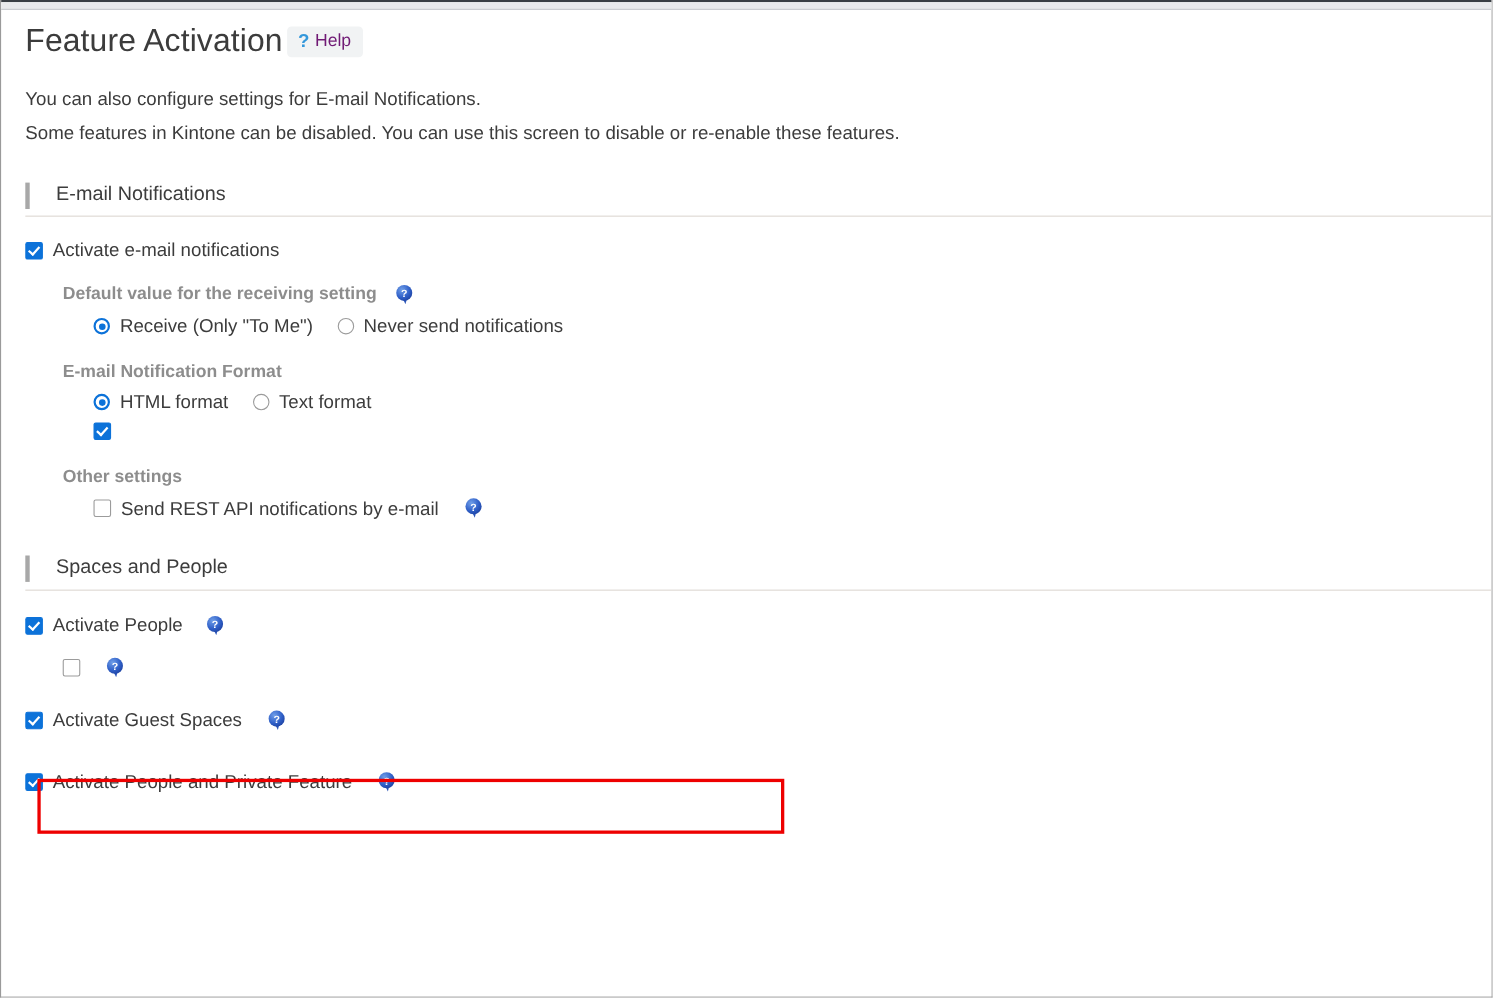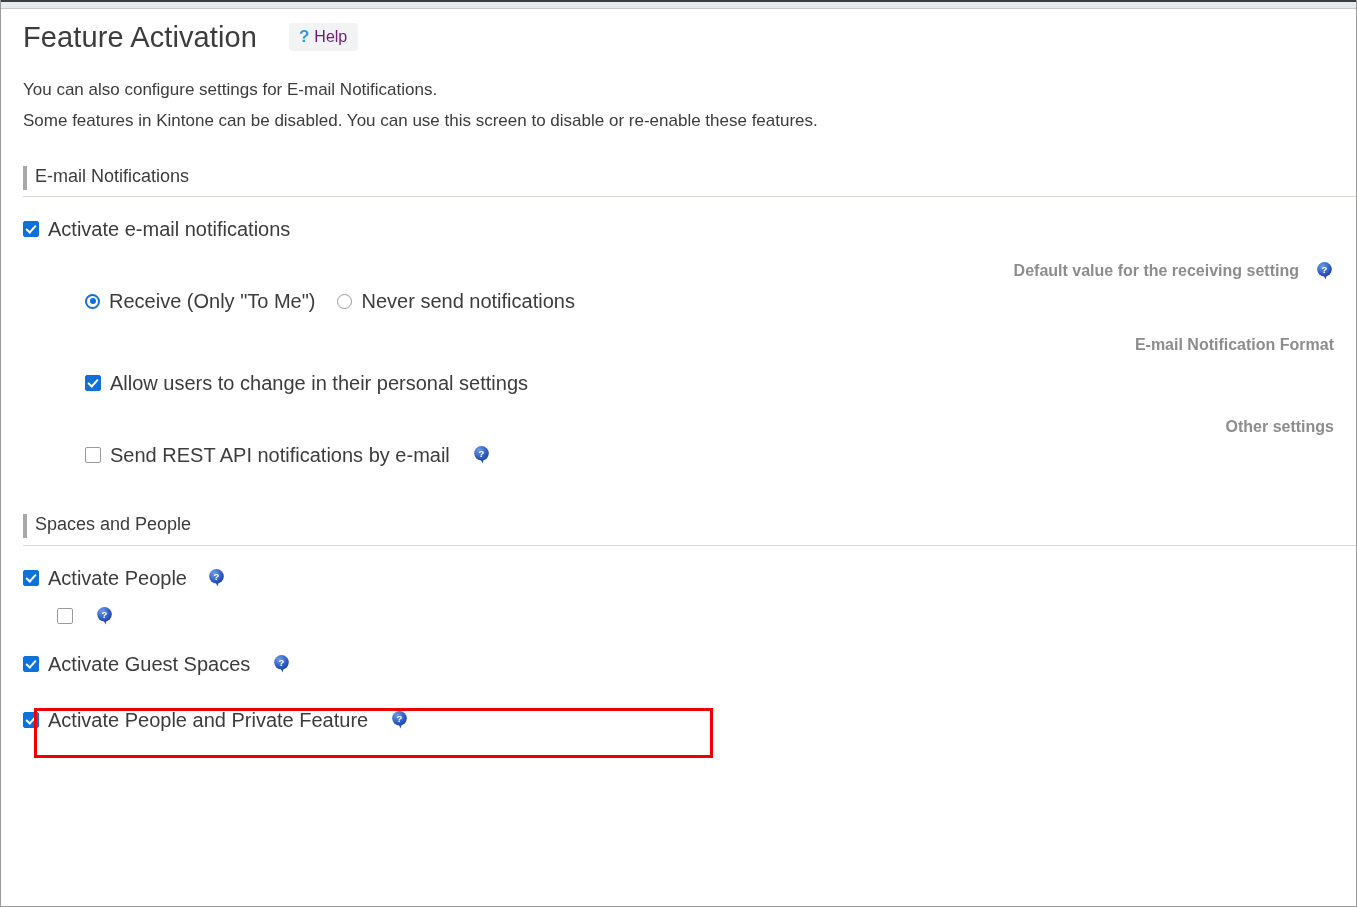--- a/index.html
+++ b/index.html
@@ -45,22 +45,22 @@
     left: 0;
     right: 0;
     bottom: 0;
     padding: 14px 22px 0 22px;
     box-sizing: border-box;
   }
 
   
   .page-head {
     display: flex;
-    align-items: flex-start;
-    gap: 32px;
+    align-items: flex-end;
+    gap: 4px;
     margin-bottom: 22px;
   }
   .page-title {
     font-size: 29px;
     color: #3c3c3c;
     font-weight: 400;
     letter-spacing: 0.1px;
     line-height: 1;
   }
   .help-btn {
@@ -89,22 +89,22 @@
     font-size: 17px;
     color: #3c3c3c;
     line-height: 1.85;
     margin-bottom: 28px;
   }
   .intro div { white-space: nowrap; }
 
   
   .section-head {
     position: relative;
-    padding: 0 0 9px 12px;
-    margin: 16px 0 18px 0;
+    padding: 0 0 9px 28px;
+    margin: 0 0 18px 0;
     border-bottom: 1px solid #ddd8d2;
     margin-right: -22px;
   }
   .section-head::before {
     content: "";
     position: absolute;
     left: 0; top: 1px;
     width: 4px;
     height: 24px;
     background: #a8a8a8;
@@ -172,35 +172,34 @@
     width: 6px; height: 6px;
     border-radius: 50%;
     background: #0c72d9;
   }
   .rb.off {
     border: 1px solid #9b9b9b;
     background: #ffffff;
   }
 
   .ctl-label {
-    font-size: 20px;
+    font-size: 17px;
     color: #3c3c3c;
     margin-left: 9px;
     line-height: 1;
     white-space: nowrap;
   }
 
   .sub-head {
     font-size: 16px;
     font-weight: bold;
     color: #8d8d8d;
     display: flex;
     align-items: center;
     line-height: 1;
-    justify-content: flex-end;
   }
 
   
   .hicon {
     width: 19px;
     height: 20px;
     flex: 0 0 auto;
     display: inline-block;
     cursor: pointer;
   }
@@ -291,26 +290,36 @@
     </div>
 
     <div class="gap-lg"></div>
 
     <div class="sub-head indent1">
       <span>E-mail Notification Format</span>
     </div>
 
     <div class="gap-sm"></div>
 
+    <div class="inline-group indent2">
+      <div class="row">
+        <span class="rb on"></span>
+        <span class="ctl-label">HTML format</span>
+      </div>
+      <span class="spacer"></span>
+      <div class="row">
+        <span class="rb off"></span>
+        <span class="ctl-label">Text format</span>
+      </div>
+    </div>
 
     <div class="gap-sm"></div>
 
     <div class="row indent2">
       <span class="cb on"></span>
-      <span class="ctl-label">Allow users to change in their personal settings</span>
     </div>
 
     <div class="gap-lg"></div>
 
     <div class="sub-head indent1">
       <span>Other settings</span>
     </div>
 
     <div class="gap-sm"></div>
 

